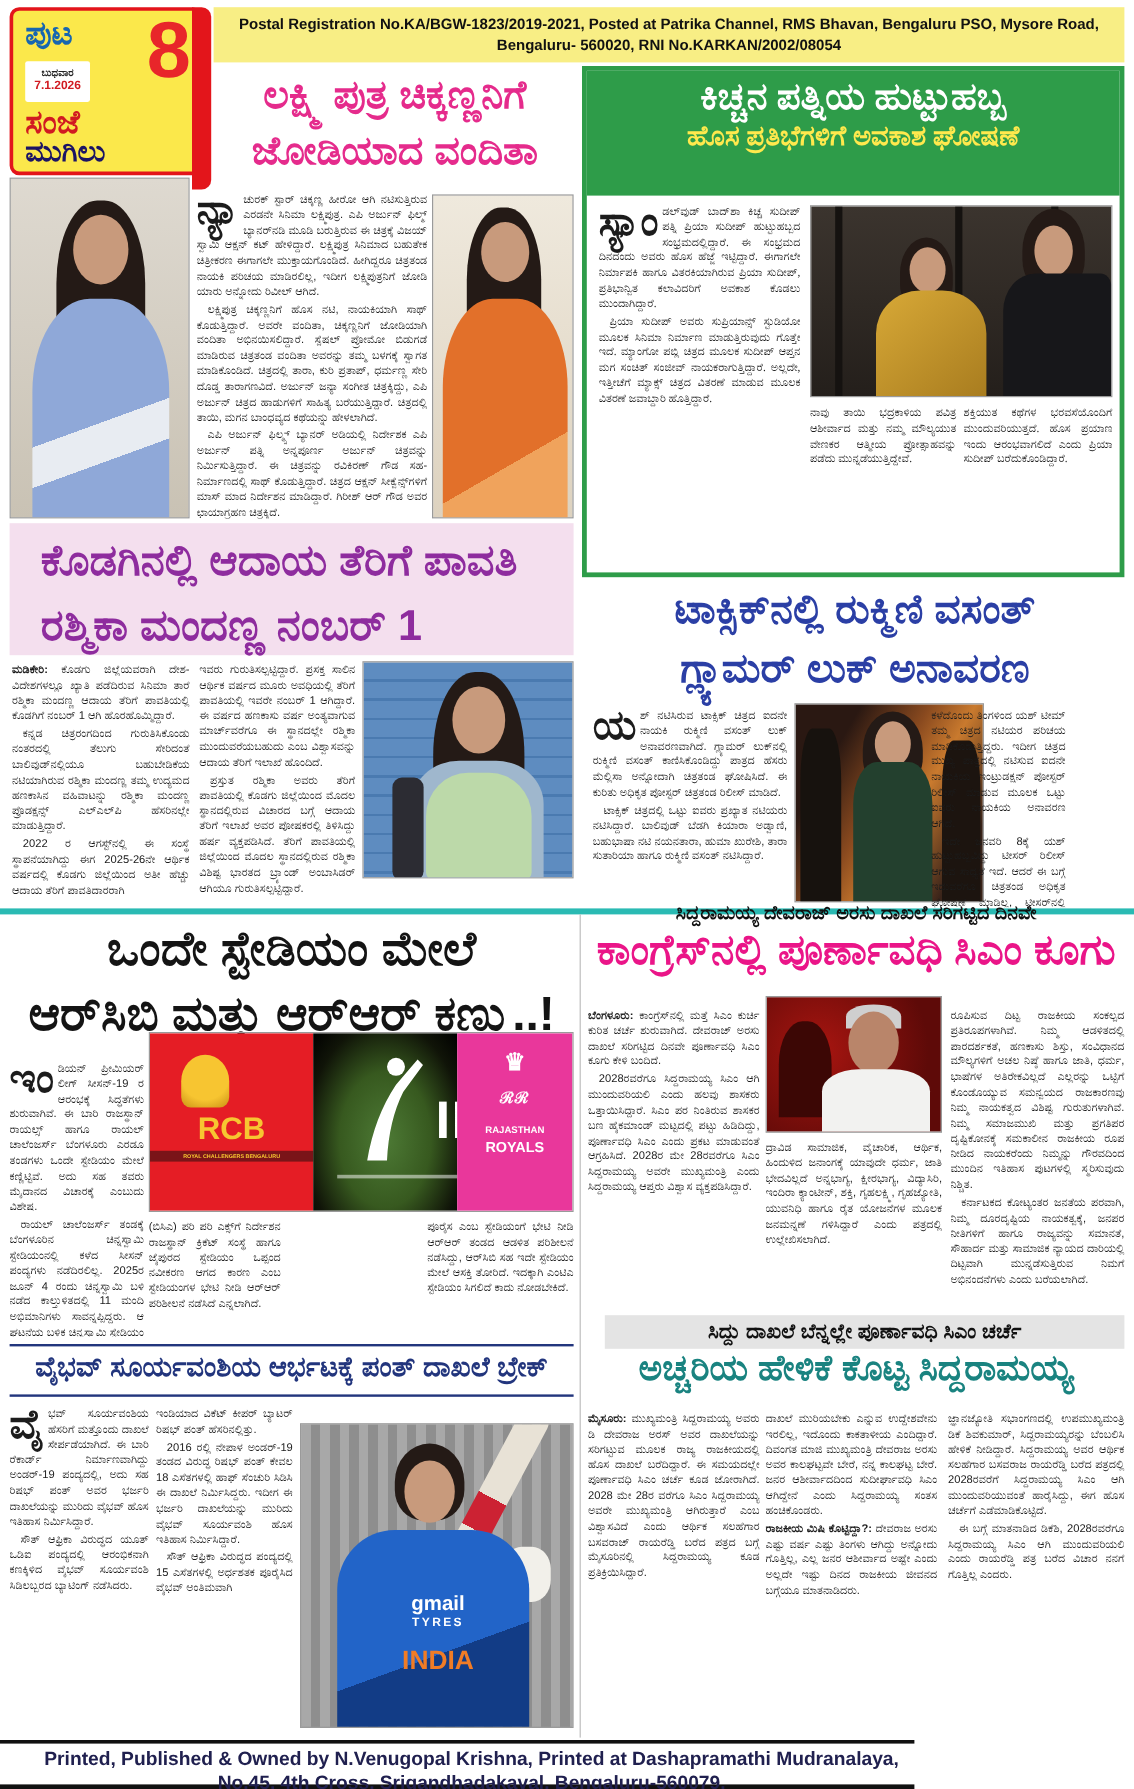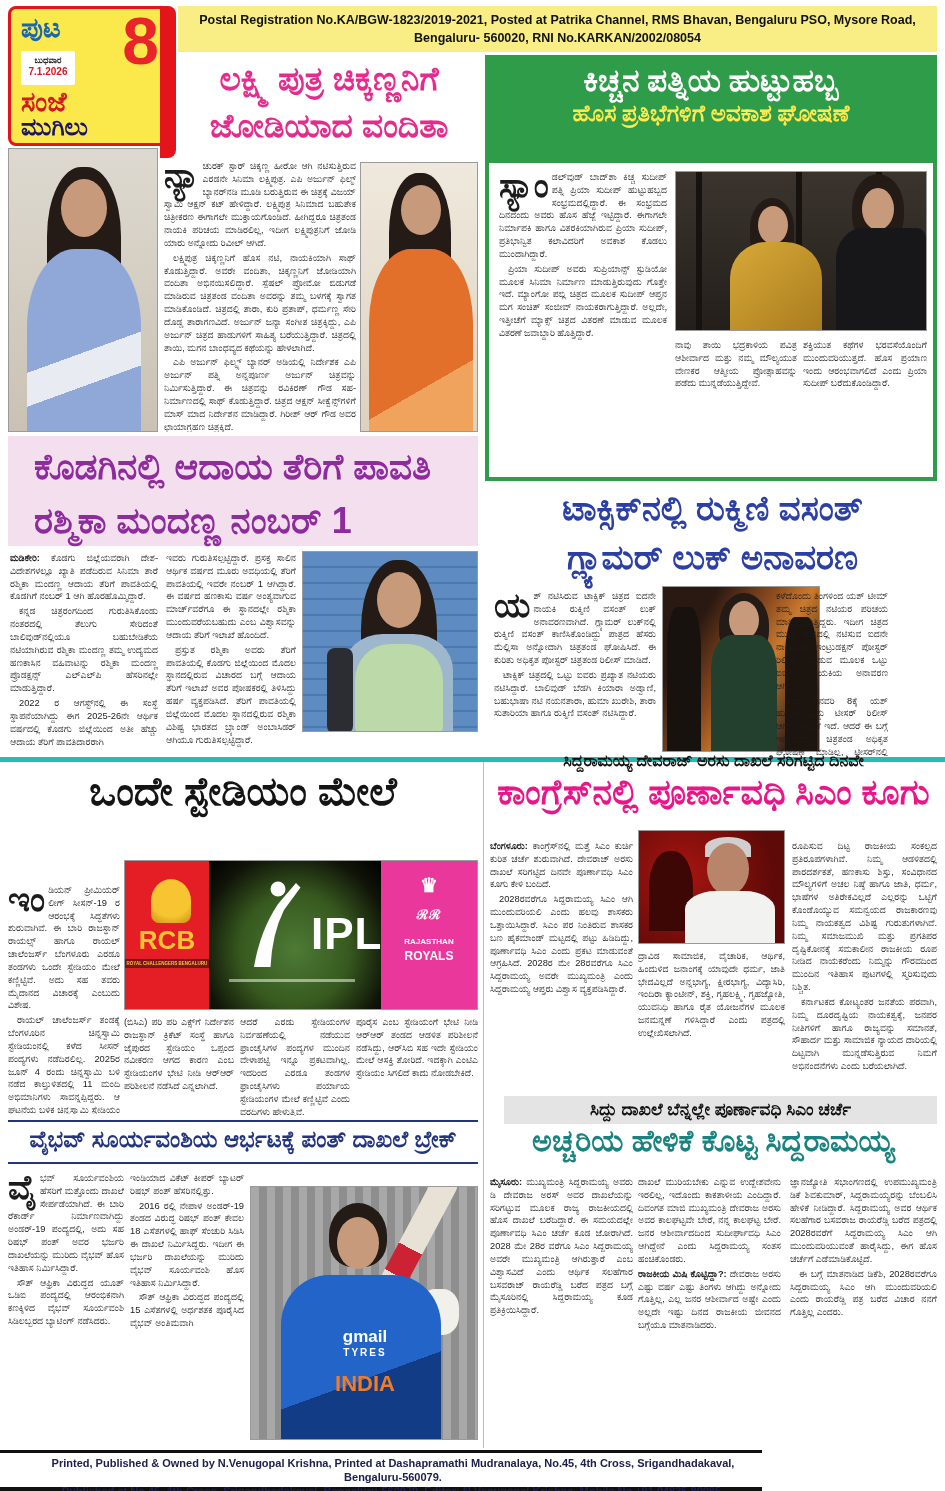--- a/index.html
+++ b/index.html
@@ -51,29 +51,29 @@
   .sub { font-weight:bold; }
   .dc { float:left; font-size:34px; line-height:0.85; font-weight:bold; margin:1px 3px 0 0; color:#1c1c1c; }
   
   .fig { position:absolute; overflow:hidden; border:1px solid #9a9a9a; box-sizing:border-box; }
   .hair,.head,.torso,.shape { position:absolute; }
   .head { background:#c89a7c; border-radius:50%; }
   .hair { background:#241a16; }
   
   #ipl-image { display:flex; }
   .ipl-panel { height:100%; }
-  #ipl-rcb { width:84px; background:#e51d25; position:relative; }
+  #ipl-rcb { width:96px; background:#e51d25; position:relative;padding-left:40px; }
   #ipl-mid { flex:1; background:radial-gradient(ellipse at 50% 60%, #4d7a35 0%, #37591f 45%, #101408 78%, #000 100%); position:relative; }
   #ipl-rr  { width:96px; background:#e9379b; position:relative; }
   .rcb-txt { position:absolute; left:0; width:100%; text-align:center; color:#f7c531; font-weight:bold; }
   .rr-txt  { position:absolute; left:0; width:100%; text-align:center; color:#fff; font-weight:bold; }
   .iplwordmark { position:absolute; color:#fff; font-weight:bold; font-size:44px; letter-spacing:1px; }
   
   #footer { left:0; top:1450px; width:762px; height:41px; border-top:3px solid #111; border-bottom:4px solid #111;
-            box-sizing:border-box; text-align:center; font-size:11px; font-weight:bold; color:#20204f; line-height:1.25; padding-top:4px;padding-left:24px; }
+            box-sizing:border-box; text-align:center; font-size:16px; font-weight:bold; color:#20204f; line-height:1.25; padding-top:4px;padding-left:24px; }
 </style>
 </head>
 <body>
 
 <div id="page">
 
   <div class="abs" id="masthead">
     <div class="m-puta">ಪುಟ</div>
     <div class="m-num">8</div>
     <div class="m-datebox">
@@ -179,20 +179,21 @@
   <div class="col" style="left:776px;top:590px;width:112px;height:166px;">
     <p class="f"><span>ಕಳೆದೊಂದು ತಿಂಗಳಿಂದ ಯಶ್ ಟೀಮ್ ತಮ್ಮ ಚಿತ್ರದ ನಟಿಯರ ಪರಿಚಯ ಮಾಡಿಕೊಡುತ್ತಿದ್ದರು. ಇದೀಗ ಚಿತ್ರದ ಮುಖ್ಯ ಪಾತ್ರದಲ್ಲಿ ನಟಿಸುವ ಐದನೇ ನಾಯಕಿಯ ಇಂಟ್ರುಡಕ್ಷನ್ ಪೋಸ್ಟರ್ ರಿಲೀಸ್ ಮಾಡುವ ಮೂಲಕ ಒಟ್ಟು ಐವರು ನಾಯಕಿಯ ಅನಾವರಣ ಆಗಿದೆ.</span></p>
     <p><span>ಇದೇ ಜನವರಿ 8ಕ್ಕೆ ಯಶ್ ಹುಟ್ಟುಹಬ್ಬವಿದ್ದು ಟೀಸರ್ ರಿಲೀಸ್ ಆಗುವ ಸಾಧ್ಯತೆ ಇದೆ. ಆದರೆ ಈ ಬಗ್ಗೆ ಇದುವರೆಗೂ ಚಿತ್ರತಂಡ ಅಧಿಕೃತ ಘೋಷಣೆ ಮಾಡಿಲ್ಲ, ಟೀಸರ್‌ನಲ್ಲಿ ಐವರು ನಾಯಕಿಯರ ಲುಕ್ ಕೂಡ ರಿವೀಲ್ ಆಗುವ ಸಾಧ್ಯತೆಯೂ ಇದೆ.</span></p>
   </div>
 
   <div class="abs" id="teal-rule"></div>
   <div class="abs" id="v-divider"></div>
 
   <div class="abs hl" id="sports-headline">
     <div>ಒಂದೇ ಸ್ಟೇಡಿಯಂ ಮೇಲೆ</div>
+    <div>ಆರ್‌ಸಿಬಿ ಮತ್ತು ಆರ್‌ಆರ್ ಕಣ್ಣು..!</div>
   </div>
   <div class="col" style="left:8px;top:884px;width:112px;height:230px;">
     <p class="f"><span class="dc">ಇಂ</span><span>ಡಿಯನ್ ಪ್ರೀಮಿಯರ್ ಲೀಗ್ ಸೀಸನ್-19 ರ ಆರಂಭಕ್ಕೆ ಸಿದ್ಧತೆಗಳು ಶುರುವಾಗಿವೆ. ಈ ಬಾರಿ ರಾಜಸ್ಥಾನ್ ರಾಯಲ್ಸ್ ಹಾಗೂ ರಾಯಲ್ ಚಾಲೆಂಜರ್ಸ್ ಬೆಂಗಳೂರು ಎರಡೂ ತಂಡಗಳು ಒಂದೇ ಸ್ಟೇಡಿಯಂ ಮೇಲೆ ಕಣ್ಣಿಟ್ಟಿವೆ. ಅದು ಸಹ ತವರು ಮೈದಾನದ ವಿಚಾರಕ್ಕೆ ಎಂಬುದು ವಿಶೇಷ.</span></p>
     <p><span>ರಾಯಲ್ ಚಾಲೆಂಜರ್ಸ್ ತಂಡಕ್ಕೆ ಬೆಂಗಳೂರಿನ ಚಿನ್ನಸ್ವಾಮಿ ಸ್ಟೇಡಿಯಂನಲ್ಲಿ ಕಳೆದ ಸೀಸನ್ ಪಂದ್ಯಗಳು ನಡೆದಿರಲಿಲ್ಲ. 2025ರ ಜೂನ್ 4 ರಂದು ಚಿನ್ನಸ್ವಾಮಿ ಬಳಿ ನಡೆದ ಕಾಲ್ತುಳಿತದಲ್ಲಿ 11 ಮಂದಿ ಅಭಿಮಾನಿಗಳು ಸಾವನ್ನಪ್ಪಿದ್ದರು. ಆ ಘಟನೆಯ ಬಳಿಕ ಚಿನ್ನಸ್ವಾಮಿ ಸ್ಟೇಡಿಯಂ ಪಂದ್ಯಗಳಿಗೆ ಸಿಗದಂತಾಗಿದೆ.</span></p>
 
   </div>
   <div class="fig" id="ipl-image" style="left:124px;top:860px;width:354px;height:150px;">
     <div class="ipl-panel" id="ipl-rcb">
       <div class="shape" style="left:26px;top:18px;width:40px;height:44px;background:radial-gradient(circle at 50% 40%,#f7c531 60%,#c98f14);border-radius:50% 50% 20% 20%;"></div>
       <div class="rcb-txt" style="top:64px;font-size:26px;">RCB</div>
@@ -208,23 +209,20 @@
     </div>
     <div class="ipl-panel" id="ipl-rr">
       <div class="rr-txt" style="top:12px;font-size:20px;">♛</div>
       <div class="rr-txt" style="top:44px;font-size:13px;letter-spacing:1px;">ℛℛ</div>
       <div class="rr-txt" style="top:76px;font-size:8px;">RAJASTHAN</div>
       <div class="rr-txt" style="top:88px;font-size:12px;">ROYALS</div>
     </div>
   </div>
   <div class="col" style="left:124px;top:1016px;width:110px;height:100px;">
     <p class="f"><span>(ಬಿಸಿಎ) ಪರಿ ಪರಿ ಎಕ್ಸ್‌ಗೆ ನಿರ್ದೇಶನ ರಾಜಸ್ಥಾನ್ ಕ್ರಿಕೆಟ್ ಸಂಸ್ಥೆ ಹಾಗೂ ಜೈಪುರದ ಸ್ಟೇಡಿಯಂ ಒಪ್ಪಂದ ನವೀಕರಣ ಆಗದ ಕಾರಣ ಎಂಬ ಸ್ಟೇಡಿಯಂಗಳ ಭೇಟಿ ನೀಡಿ ಆರ್‌ಆರ್ ಪರಿಶೀಲನೆ ನಡೆಸಿದೆ ಎನ್ನಲಾಗಿದೆ.</span></p>
-  </div>
-  <div class="col" style="left:240px;top:1016px;width:110px;height:100px;">
-    <p class="f"><span>ಆದರೆ ಎರಡು ಸ್ಟೇಡಿಯಂಗಳ ನಿರ್ವಹಣೆಯಲ್ಲಿ ನಡೆಯುವ ಫ್ರಾಂಚೈಸಿಗಳ ಪಂದ್ಯಗಳ ಮುಂದಿನ ವೇಳಾಪಟ್ಟಿ ಇನ್ನೂ ಪ್ರಕಟವಾಗಿಲ್ಲ. ಇದರಿಂದ ಎರಡೂ ತಂಡಗಳ ಫ್ರಾಂಚೈಸಿಗಳು ಪರ್ಯಾಯ ಸ್ಟೇಡಿಯಂಗಳ ಮೇಲೆ ಕಣ್ಣಿಟ್ಟಿವೆ ಎಂದು ವರದಿಗಳು ಹೇಳುತ್ತಿವೆ.</span></p>
   </div>
   <div class="col" style="left:356px;top:1016px;width:122px;height:100px;">
     <p class="f"><span>ಪೂರೈಸ ಎಂಬ ಸ್ಟೇಡಿಯಂಗೆ ಭೇಟಿ ನೀಡಿ ಆರ್‌ಆರ್ ತಂಡದ ಆಡಳಿತ ಪರಿಶೀಲನೆ ನಡೆಸಿದ್ದು, ಆರ್‌ಸಿಬಿ ಸಹ ಇದೇ ಸ್ಟೇಡಿಯಂ ಮೇಲೆ ಆಸಕ್ತಿ ತೋರಿದೆ. ಇದಕ್ಕಾಗಿ ಎಂಟಿಎ ಸ್ಟೇಡಿಯಂ ಸಿಗಲಿದೆ ಕಾದು ನೋಡಬೇಕಿದೆ.</span></p>
   </div>
 
   <div class="abs" id="vb-rule1"></div>
   <div class="abs hl" id="vb-headline">ವೈಭವ್ ಸೂರ್ಯವಂಶಿಯ ಆರ್ಭಟಕ್ಕೆ ಪಂತ್ ದಾಖಲೆ ಬ್ರೇಕ್</div>
   <div class="abs" id="vb-rule2"></div>
   <div class="col" style="left:8px;top:1172px;width:116px;height:272px;">
     <p class="f"><span class="dc">ವೈ</span><span>ಭವ್ ಸೂರ್ಯವಂಶಿಯ ಹೆಸರಿಗೆ ಮತ್ತೊಂದು ದಾಖಲೆ ಸೇರ್ಪಡೆಯಾಗಿದೆ. ಈ ಬಾರಿ ರೆಕಾರ್ಡ್ ನಿರ್ಮಾಣವಾಗಿದ್ದು ಅಂಡರ್-19 ಪಂದ್ಯದಲ್ಲಿ, ಅದು ಸಹ ರಿಷಭ್ ಪಂತ್ ಅವರ ಭರ್ಜರಿ ದಾಖಲೆಯನ್ನು ಮುರಿದು ವೈಭವ್ ಹೊಸ ಇತಿಹಾಸ ನಿರ್ಮಿಸಿದ್ದಾರೆ.</span></p>

